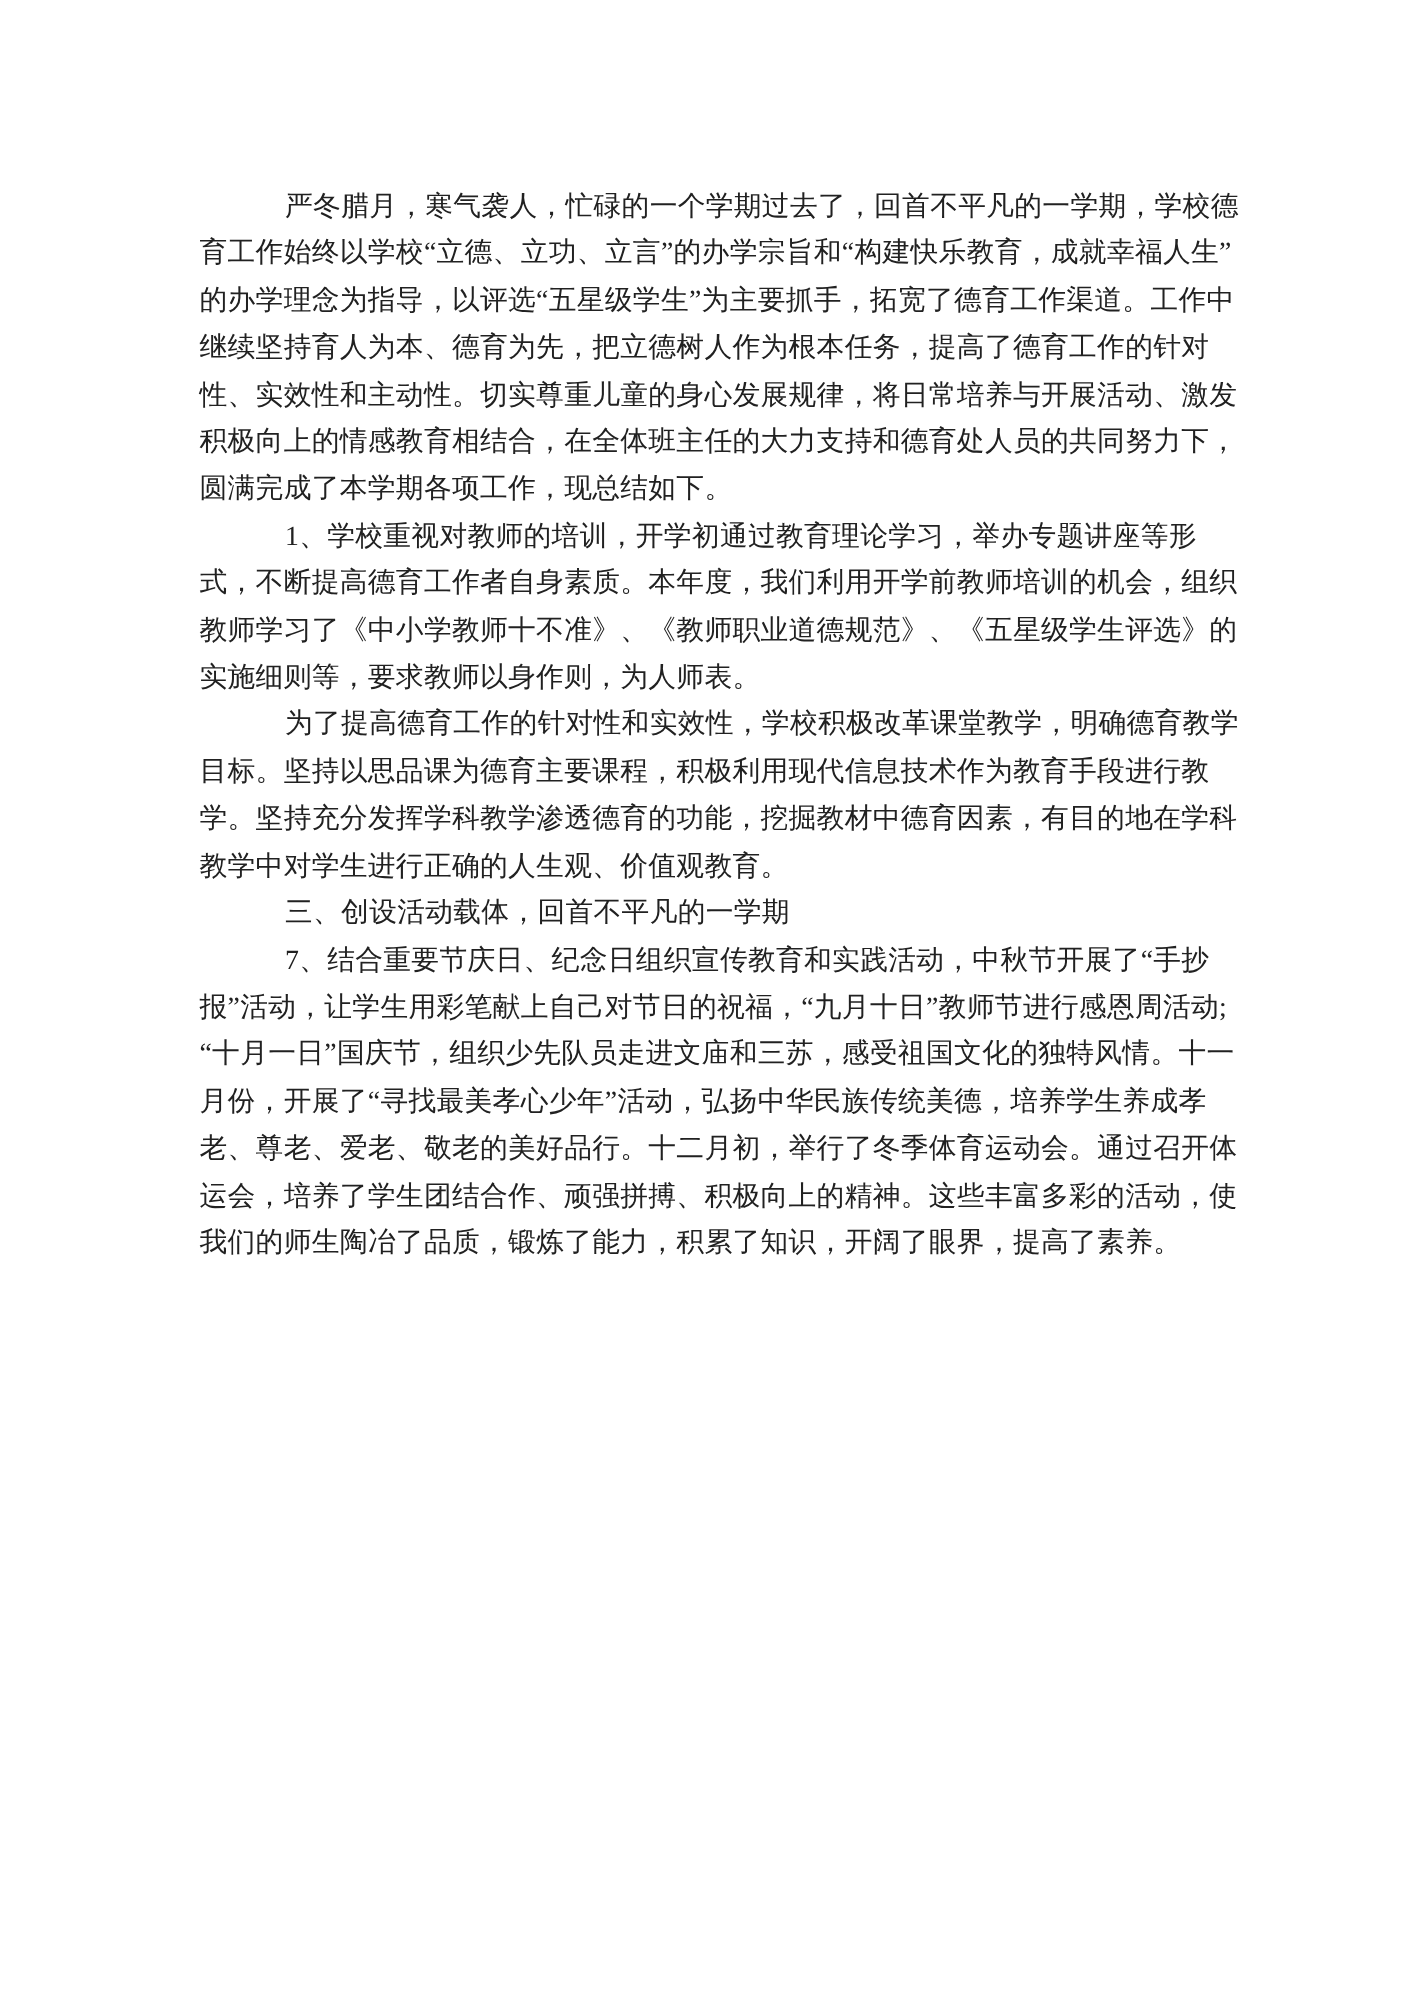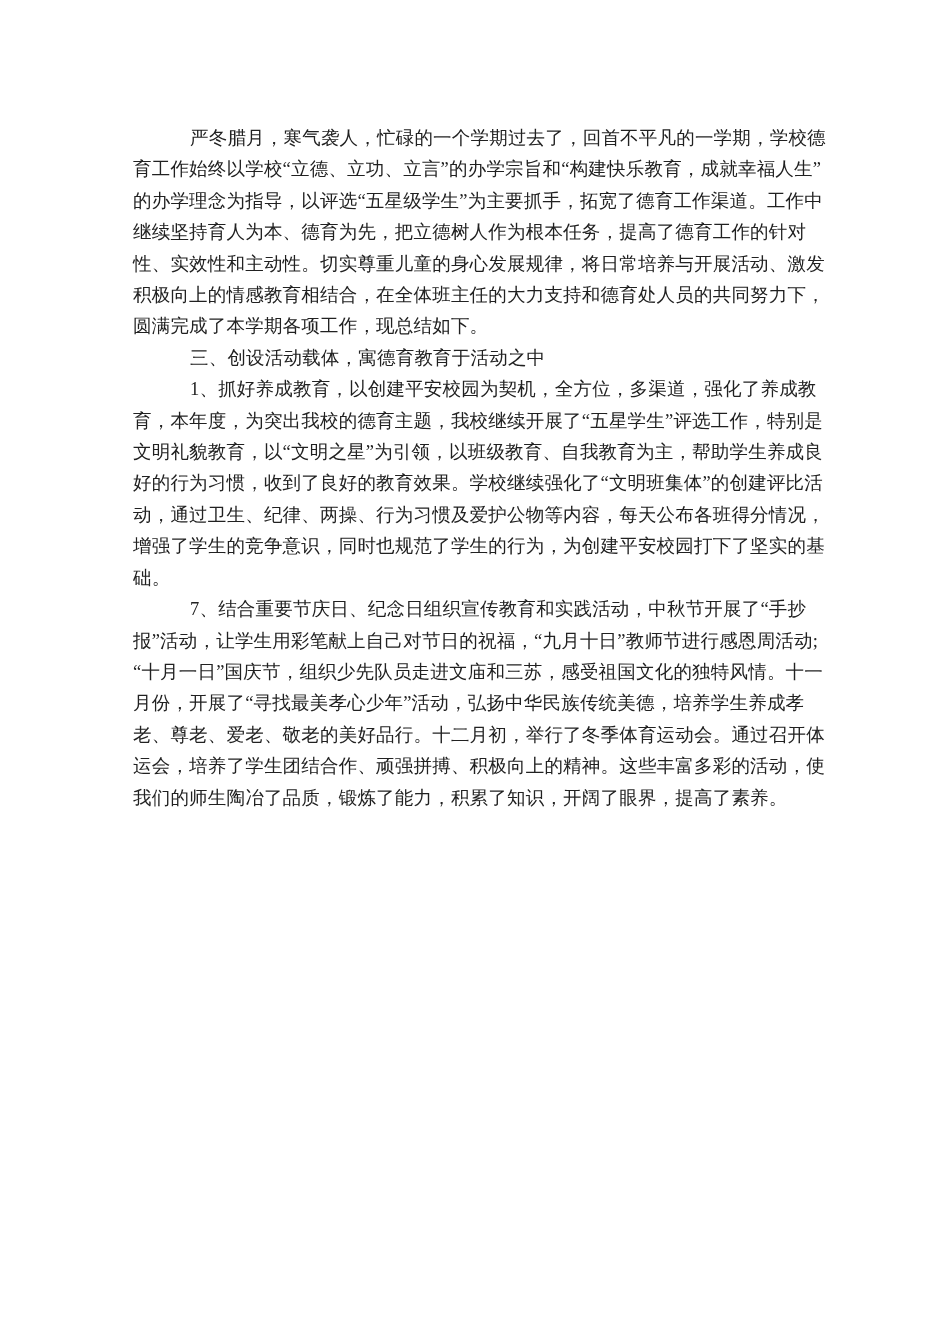--- a/index.html
+++ b/index.html
@@ -35,17 +35,18 @@
   .para.heading {
     font-weight: normal; 
   }
 </style>
 </head>
 <body>
 
 <div class="page">
   <div class="doc-body" style="color: rgb(33, 33, 33);">
       <p class="para body">严冬腊月，寒气袭人，忙碌的一个学期过去了，回首不平凡的一学期，学校德育工作始终以学校“立德、立功、立言”的办学宗旨和“构建快乐教育，成就幸福人生”的办学理念为指导，以评选“五星级学生”为主要抓手，拓宽了德育工作渠道。工作中继续坚持育人为本、德育为先，把立德树人作为根本任务，提高了德育工作的针对性、实效性和主动性。切实尊重儿童的身心发展规律，将日常培养与开展活动、激发积极向上的情感教育相结合，在全体班主任的大力支持和德育处人员的共同努力下，圆满完成了本学期各项工作，现总结如下。</p>
-      <p class="para heading">三、创设活动载体，寓德育教育于活动之中</p>
-      <p class="para body">1、抓好养成教育，以创建平安校园为契机，全方位，多渠道，强化了养成教育，本年度，为突出我校的德育主题，我校继续开展了“五星学生”评选工作，特别是文明礼貌教育，以“文明之星”为引领，以班级教育、自我教育为主，帮助学生养成良好的行为习惯，收到了良好的教育效果。学校继续强化了“文明班集体”的创建评比活动，通过卫生、纪律、两操、行为习惯及爱护公物等内容，每天公布各班得分情况，增强了学生的竞争意识，同时也规范了学生的行为，为创建平安校园打下了坚实的基础。</p>
+      <p class="para body">1、学校重视对教师的培训，开学初通过教育理论学习，举办专题讲座等形式，不断提高德育工作者自身素质。本年度，我们利用开学前教师培训的机会，组织教师学习了《中小学教师十不准》、《教师职业道德规范》、《五星级学生评选》的实施细则等，要求教师以身作则，为人师表。</p>
+      <p class="para body">为了提高德育工作的针对性和实效性，学校积极改革课堂教学，明确德育教学目标。坚持以思品课为德育主要课程，积极利用现代信息技术作为教育手段进行教学。坚持充分发挥学科教学渗透德育的功能，挖掘教材中德育因素，有目的地在学科教学中对学生进行正确的人生观、价值观教育。</p>
+      <p class="para heading">三、创设活动载体，回首不平凡的一学期</p>
       <p class="para body">7、结合重要节庆日、纪念日组织宣传教育和实践活动，中秋节开展了“手抄报”活动，让学生用彩笔献上自己对节日的祝福，“九月十日”教师节进行感恩周活动;“十月一日”国庆节，组织少先队员走进文庙和三苏，感受祖国文化的独特风情。十一月份，开展了“寻找最美孝心少年”活动，弘扬中华民族传统美德，培养学生养成孝老、尊老、爱老、敬老的美好品行。十二月初，举行了冬季体育运动会。通过召开体运会，培养了学生团结合作、顽强拼搏、积极向上的精神。这些丰富多彩的活动，使我们的师生陶冶了品质，锻炼了能力，积累了知识，开阔了眼界，提高了素养。</p>
     </div>
 </div>
 
 </body></html>

